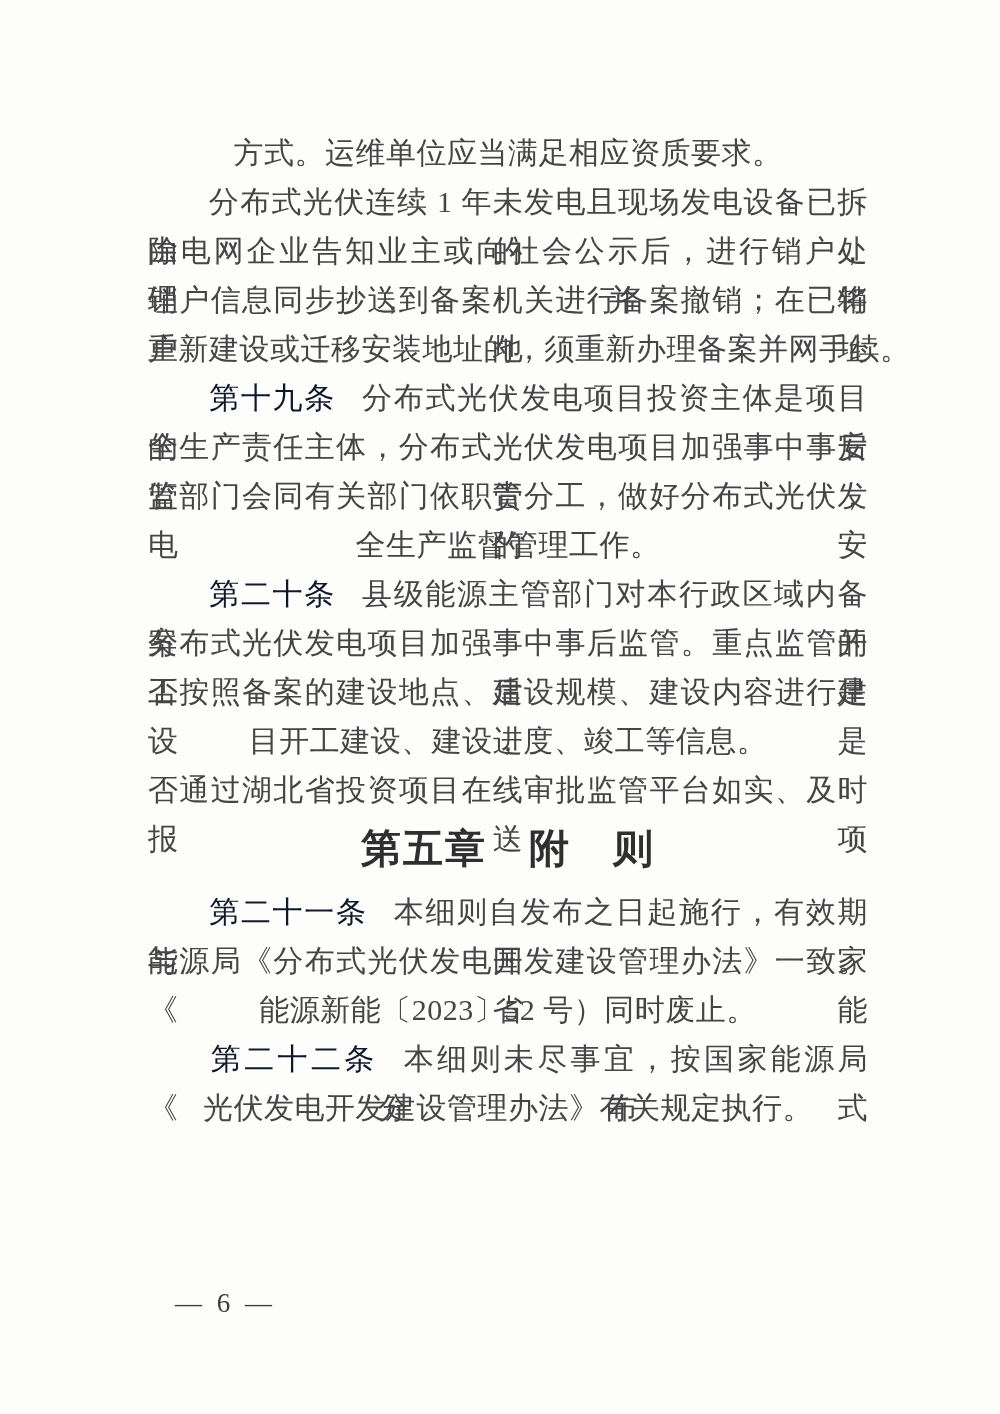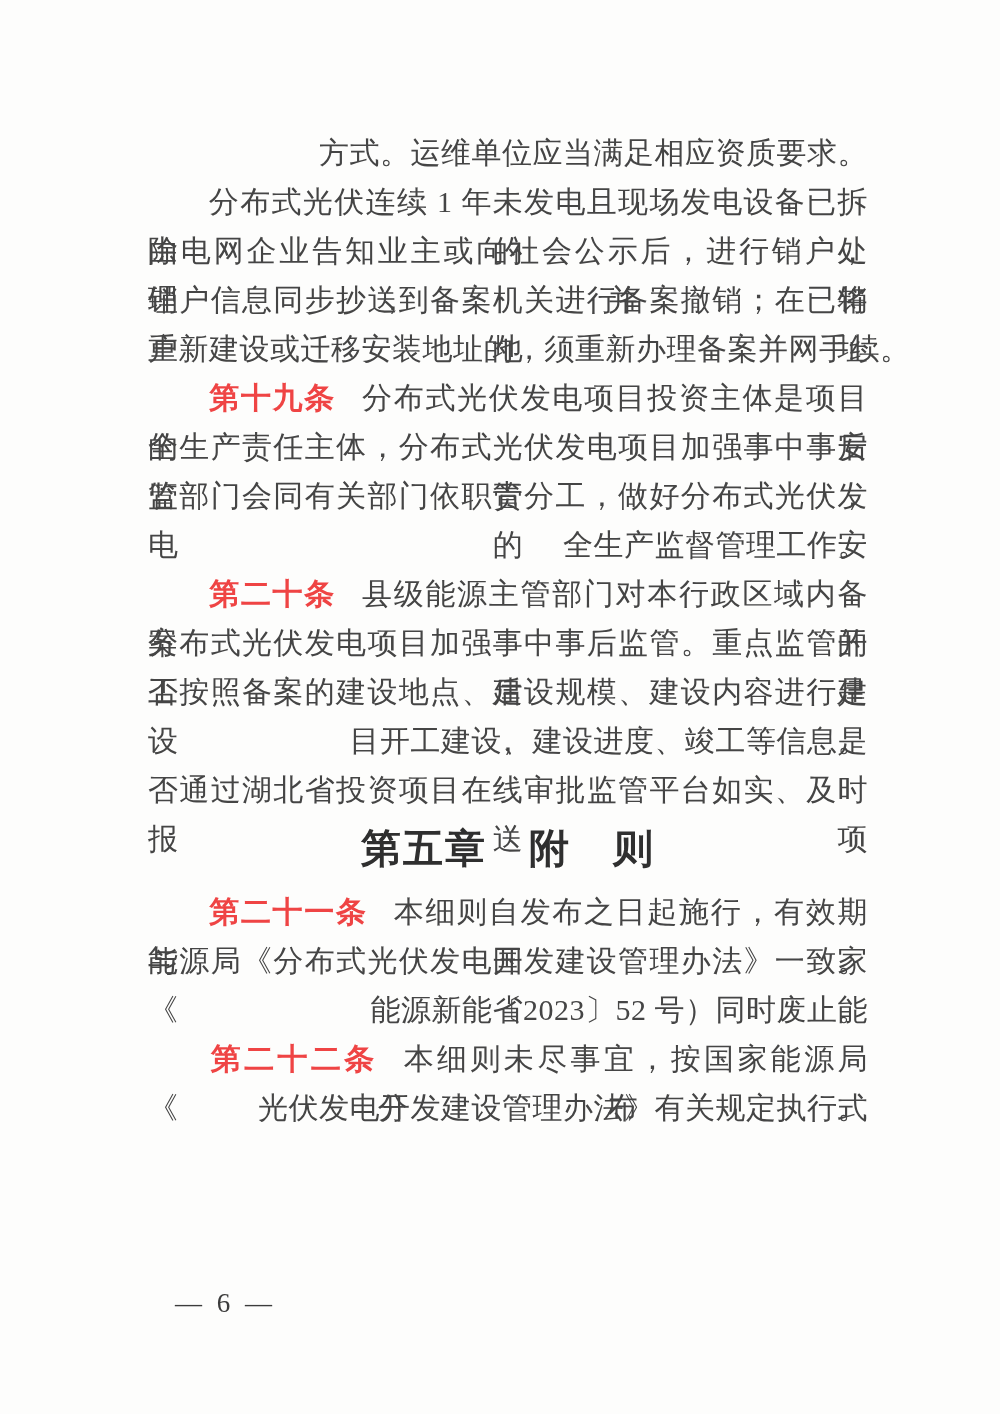--- a/index.html
+++ b/index.html
@@ -22,30 +22,30 @@
     left: 148px;
     top: 128px;
     width: 720px;
   }
   .line {
     height: 49px;
     line-height: 49px;
     font-size: 30px;
     letter-spacing: 0.5px;
     white-space: nowrap;
-    text-align: right;
+    text-align: center;
   }
   .line.just {
     white-space: normal;
     text-align: justify;
     text-align-last: justify;
   }
   .article-label {
-    font-weight: 700;
-    color: #ef4444;
+    font-weight: 400;
+    color: #0f172a;
     margin-right: 26px;
   }
   .chapter-heading {
     height: 49px;
     line-height: 49px;
     margin-top: 10px;
     margin-bottom: 14px;
     text-align: center;
     font-size: 40px;
     font-weight: 700;

